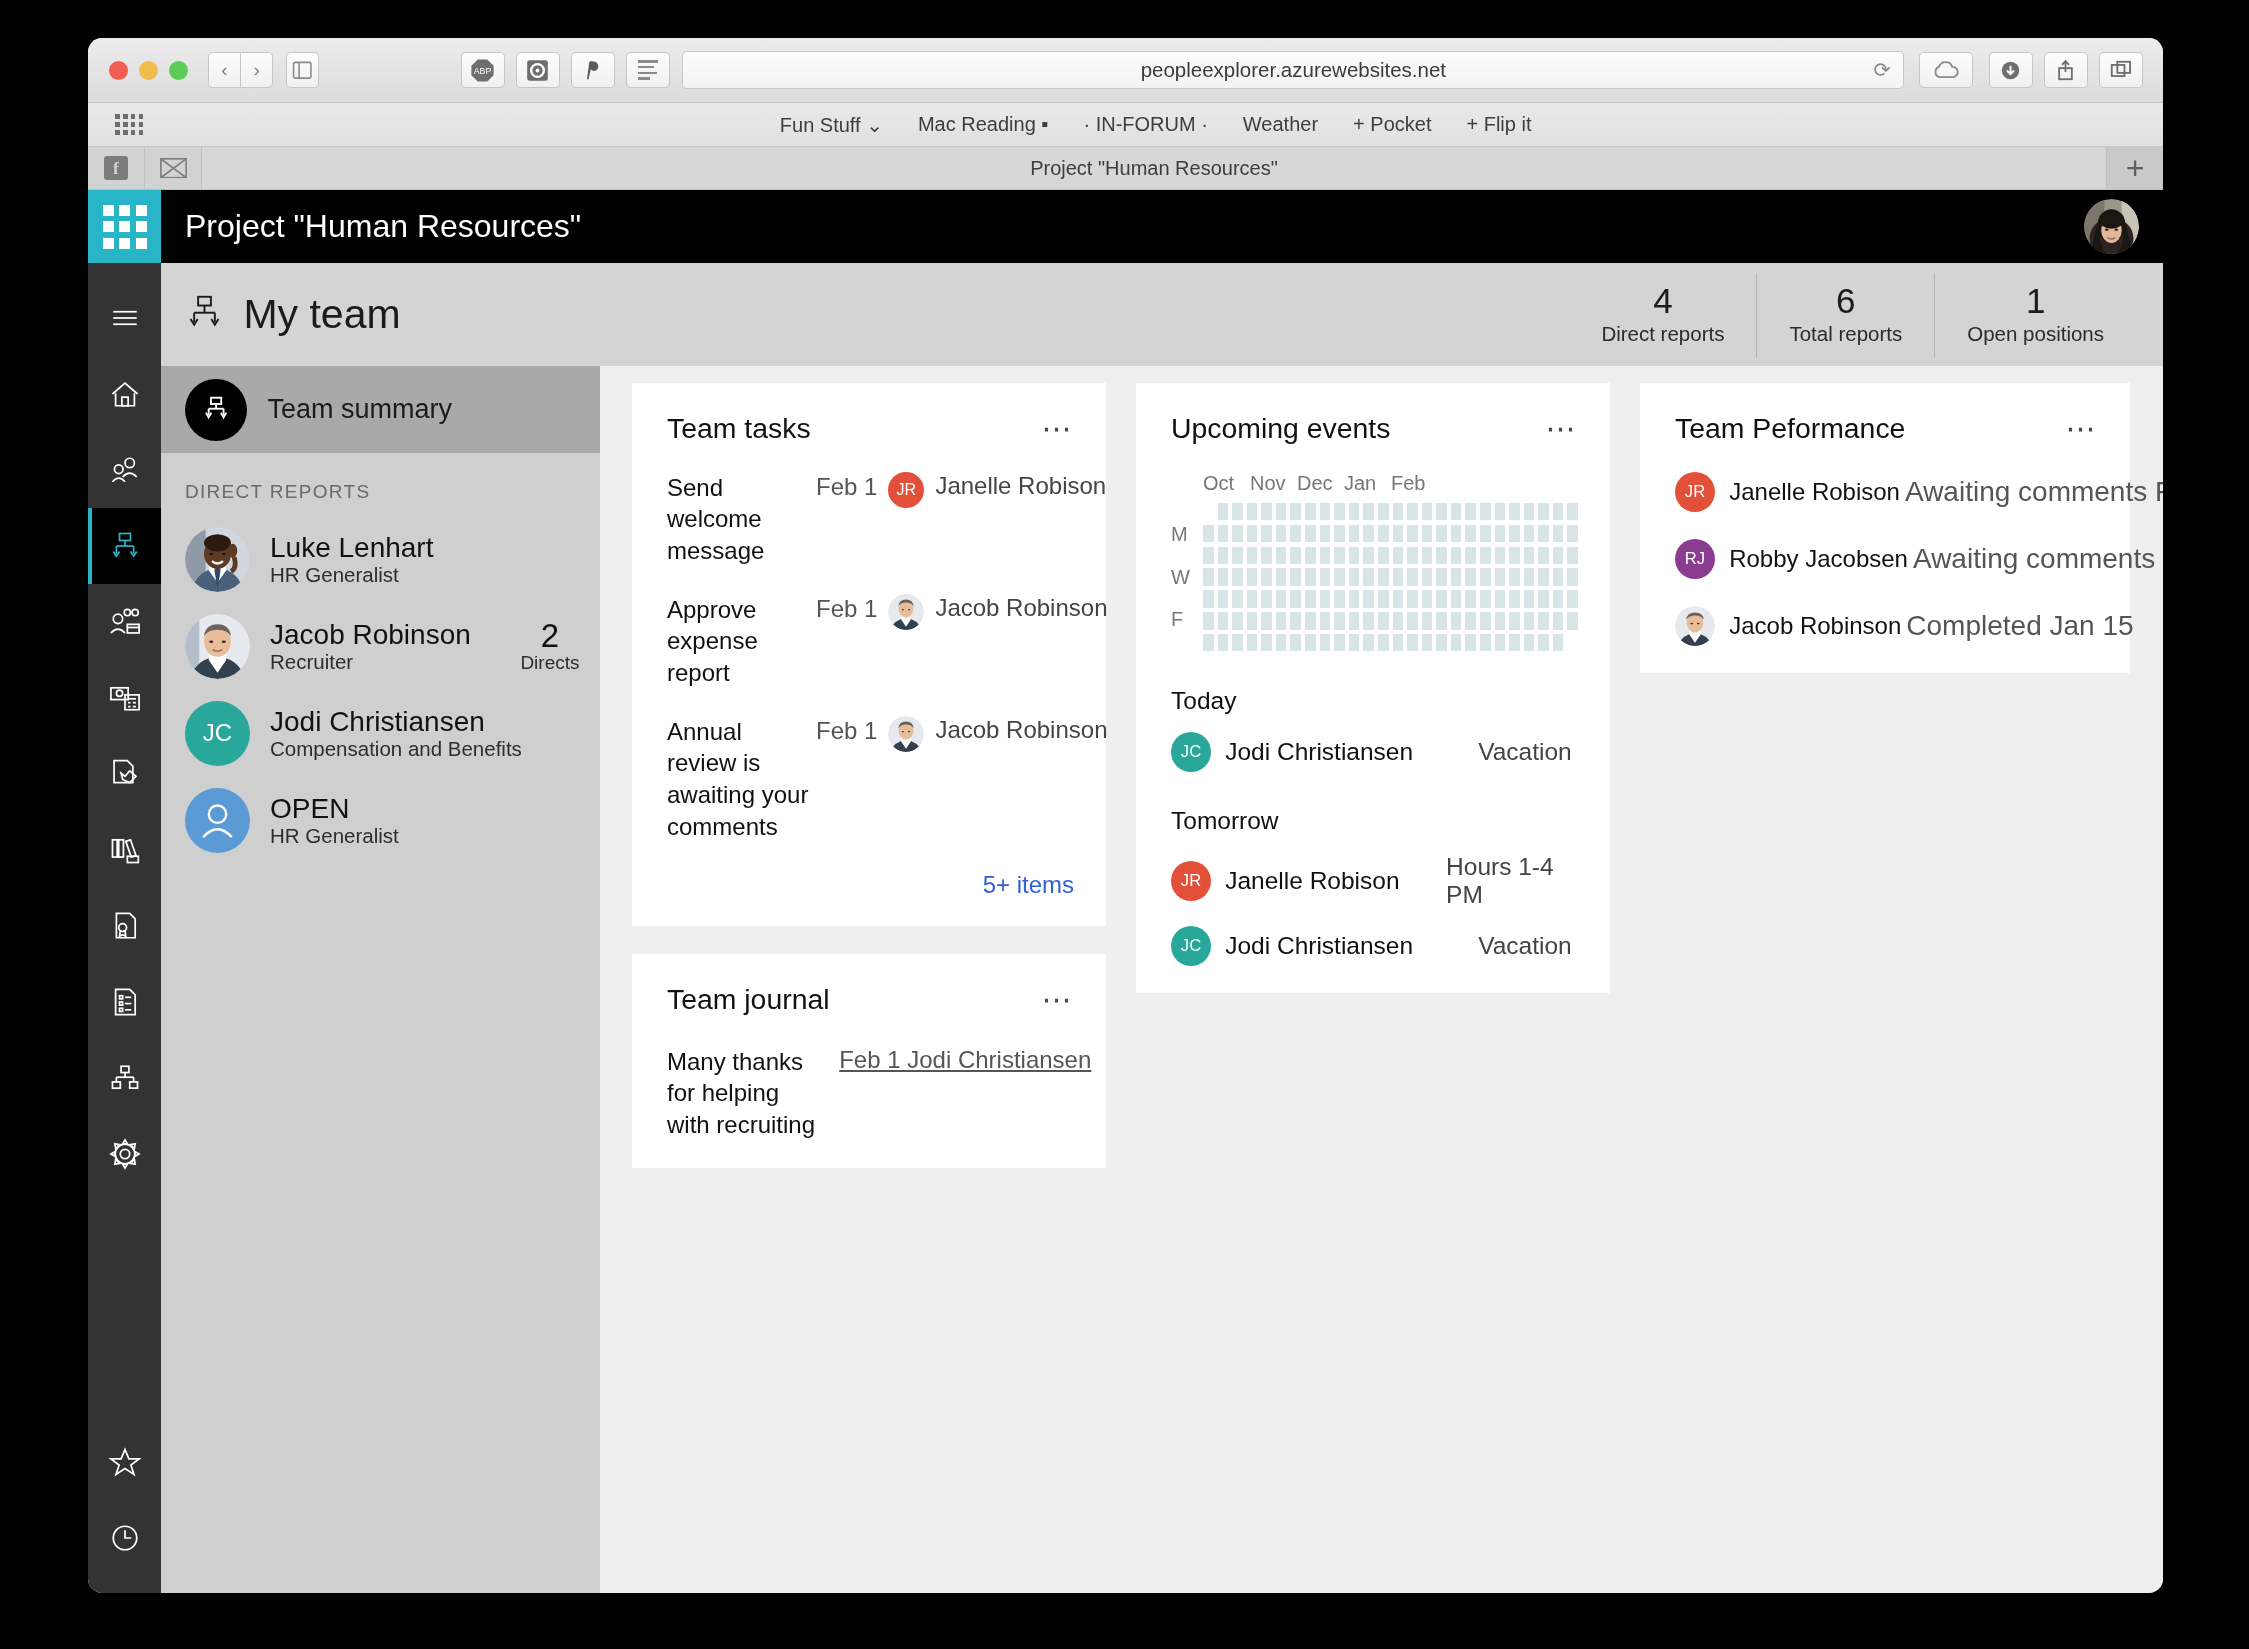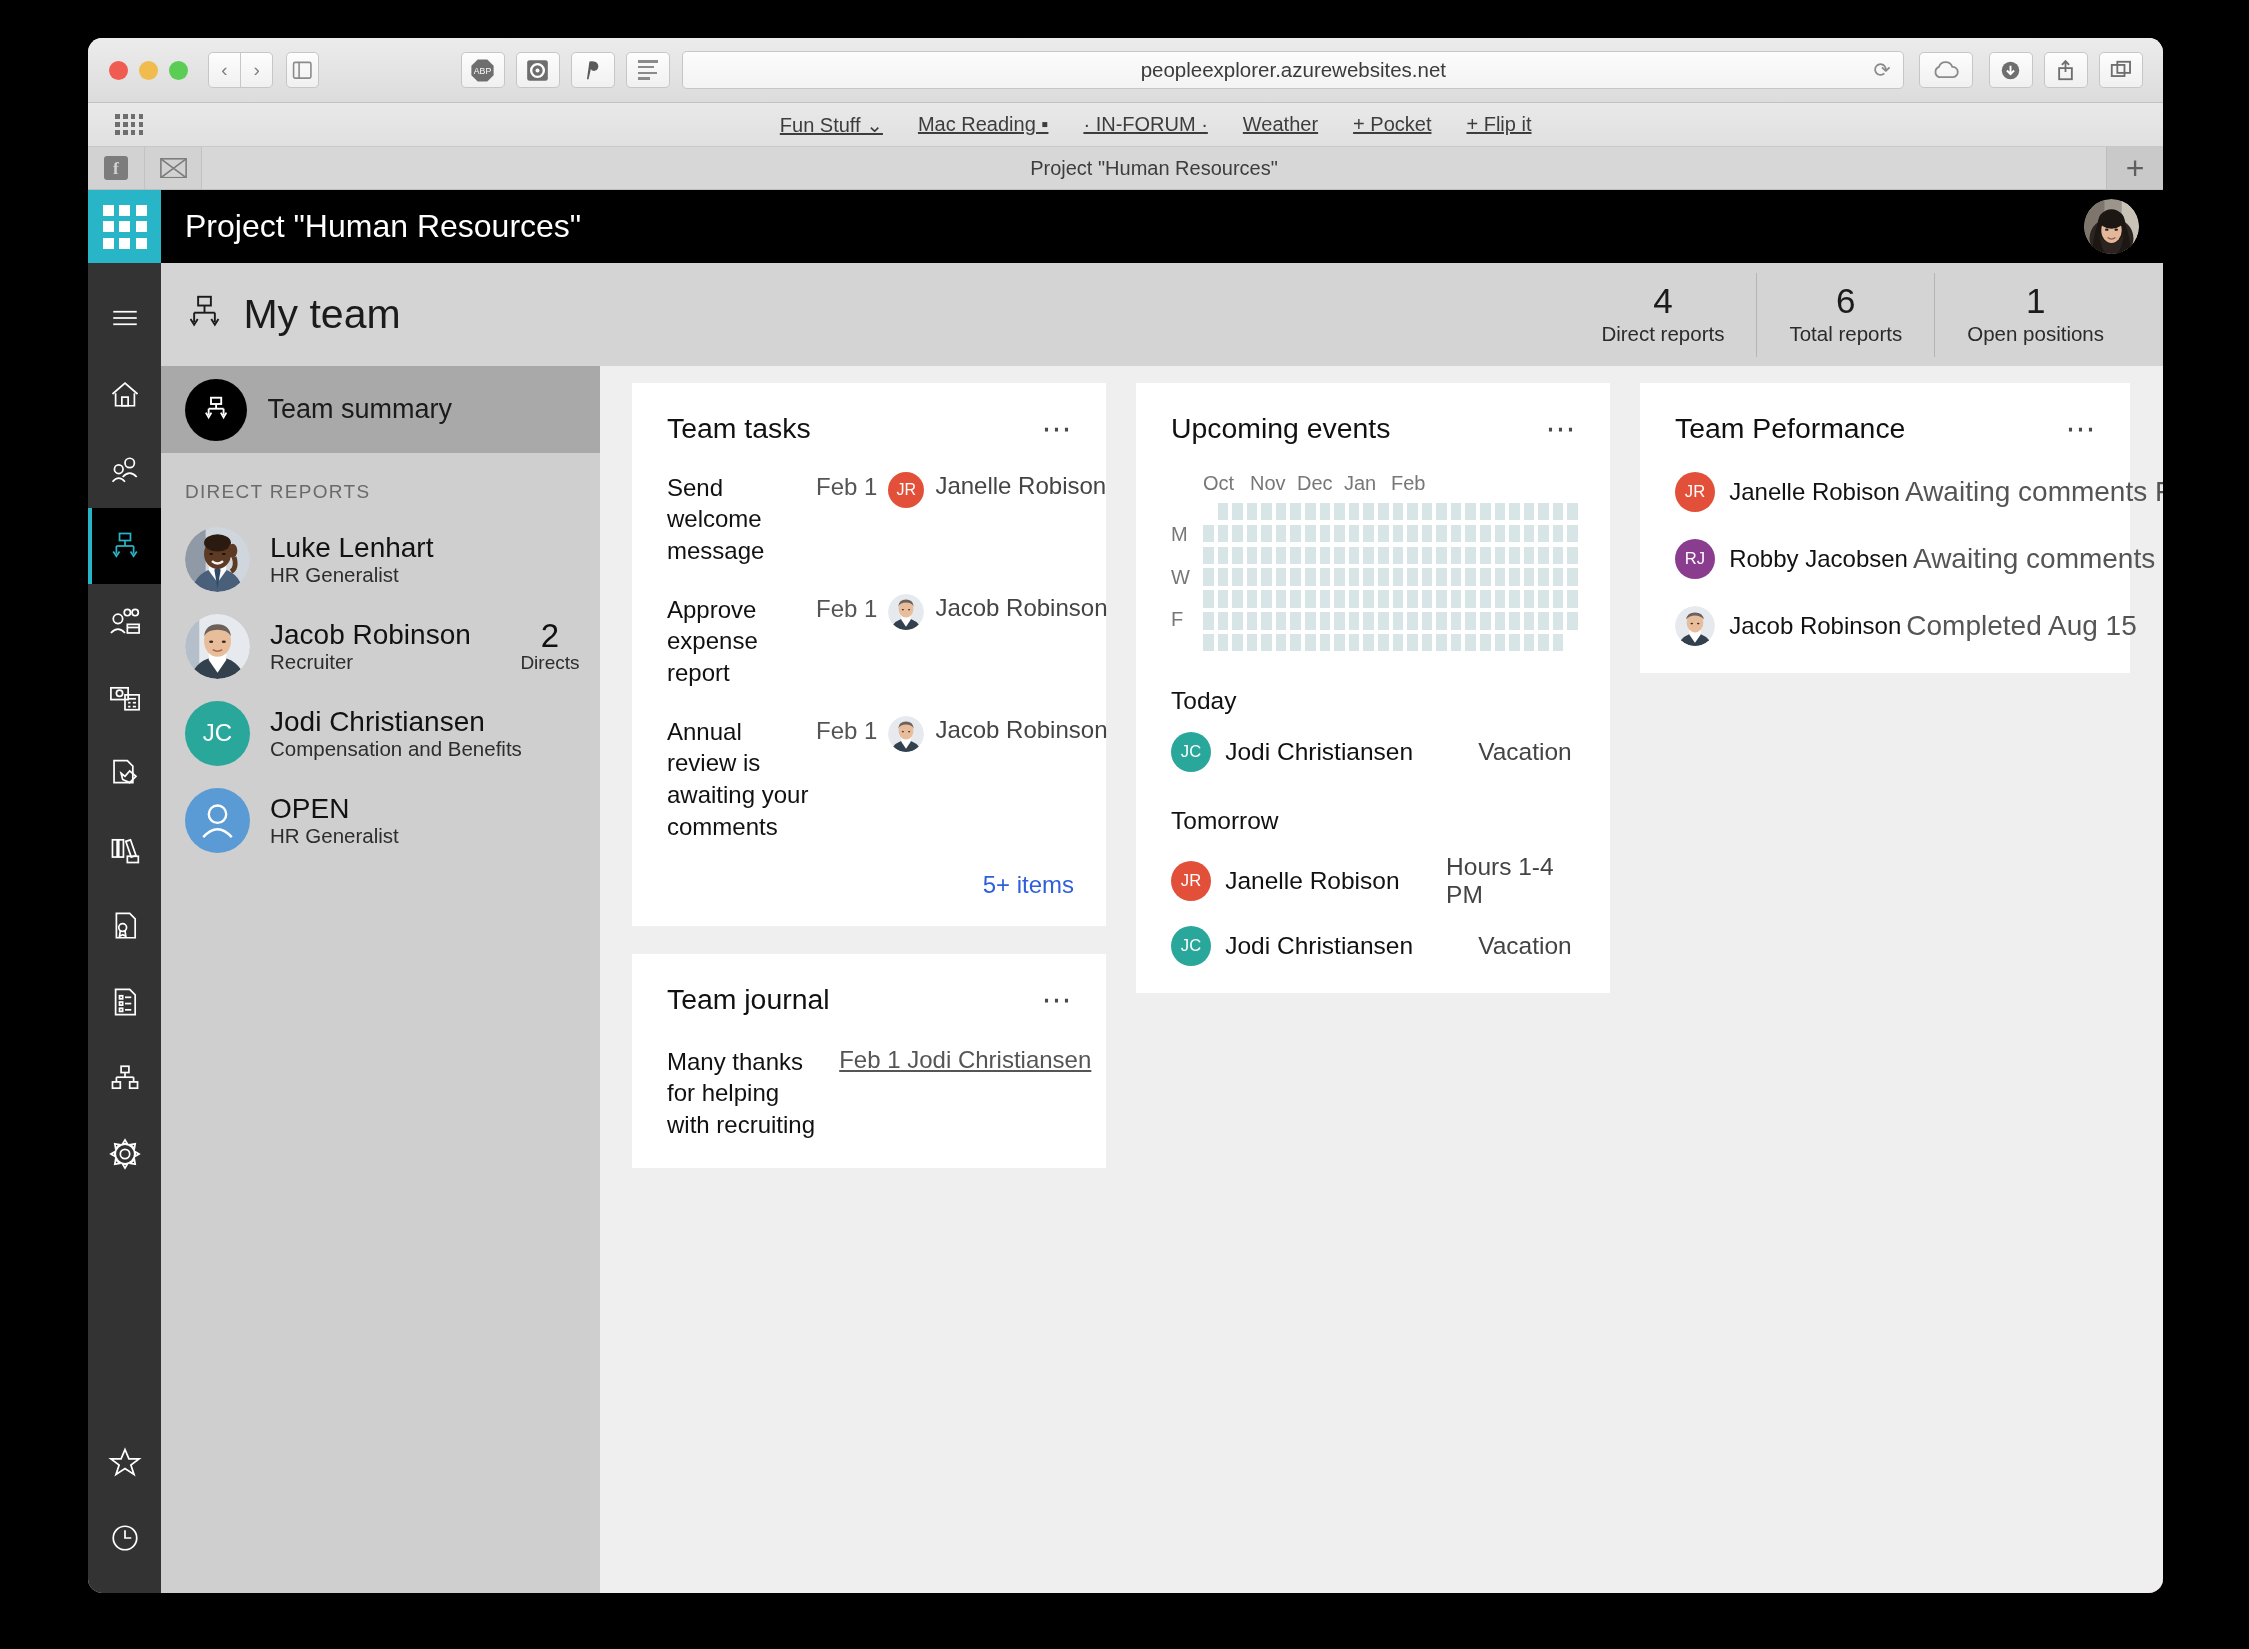--- a/index.html
+++ b/index.html
@@ -75,21 +75,21 @@
 
   .right-btns { display: flex; gap: 11px; margin-left: 16px; }
 
   
   .bookmarks {
     height: 44px;
     background: linear-gradient(to bottom,#e9e9e9,#e0e0e0);
     border-bottom: 0.8px solid #c8c8c8;
     display: flex; align-items: center;
     padding: 0 27px;
-    font-size: 20px; color: #3d3d3d; text-decoration: underline;
+    font-size: 20px; color: #3d3d3d;
   }
   .waffle-dots {
     display: grid; grid-template-columns: repeat(4, 4.7px);
     grid-auto-rows: 4.7px; gap: 3.2px; margin-right: 32px;
   }
   .waffle-dots span { background: #6e6e6e; width: 4.7px; height: 4.7px; }
   .bm-list { flex: 1; display: flex; justify-content: center; gap: 35px; }
   .bm { white-space: nowrap; }
 
   
@@ -1090,21 +1090,21 @@
                           <path d="M3 50 Q9 35 25 34 Q41 35 47 50 Z" fill="#33414f"></path>
                           <path d="M18 36 L25 46 L32 36 L32 28 L18 28 Z" fill="#fff"></path>
                           <ellipse cx="25" cy="21" rx="10.5" ry="12" fill="#e8bd9b"></ellipse>
                           <path d="M14 17 Q15 8 25 8 Q35 8 36 17 Q32 12 25 12 Q18 12 14 17Z" fill="#6d625b"></path>
                           <ellipse cx="21" cy="22" rx="1.6" ry="1" fill="#3a2a1e"></ellipse>
                           <ellipse cx="29" cy="22" rx="1.6" ry="1" fill="#3a2a1e"></ellipse>
                         </g>
                       </svg>
                   </span>
                   <span class="perf-name">Jacob Robinson</span>
-                  <span class="perf-status">Completed Aug 15</span>
+                  <span class="perf-status">Completed Jan 15</span>
                 </div>
               </div>
             </div>
 
           </div>
         </div>
       </div>
     </div>
   </div>
 </div>

